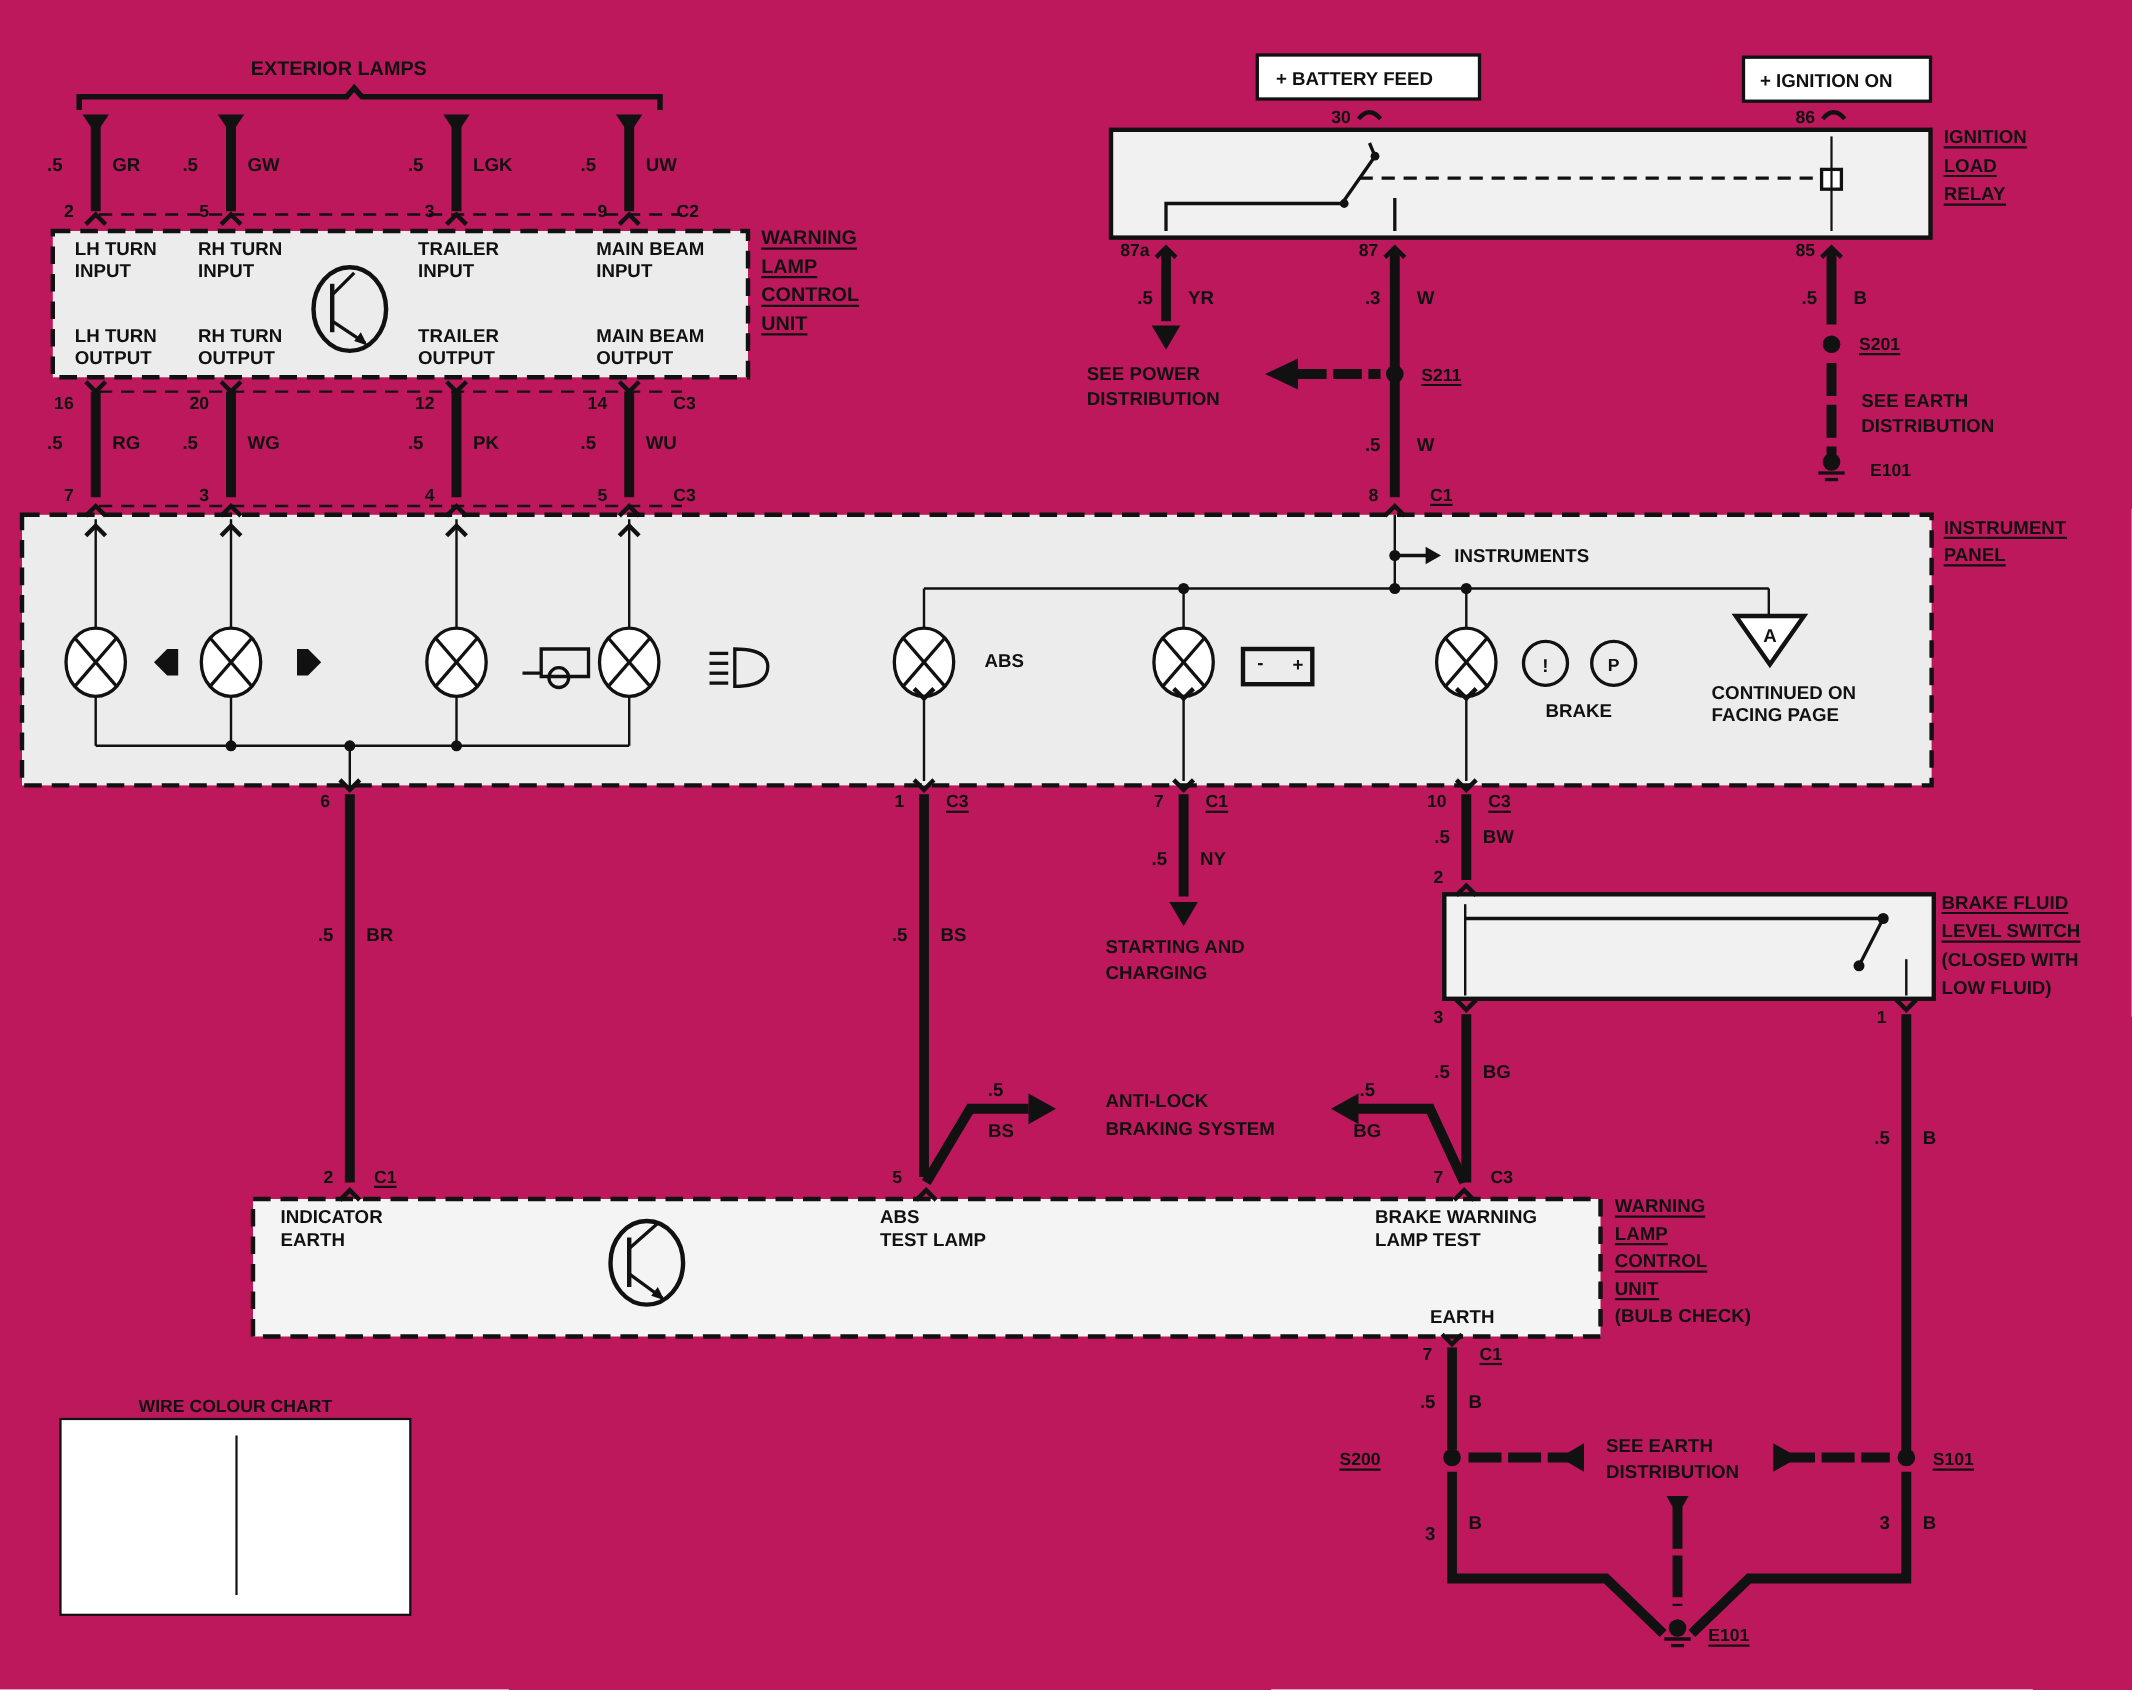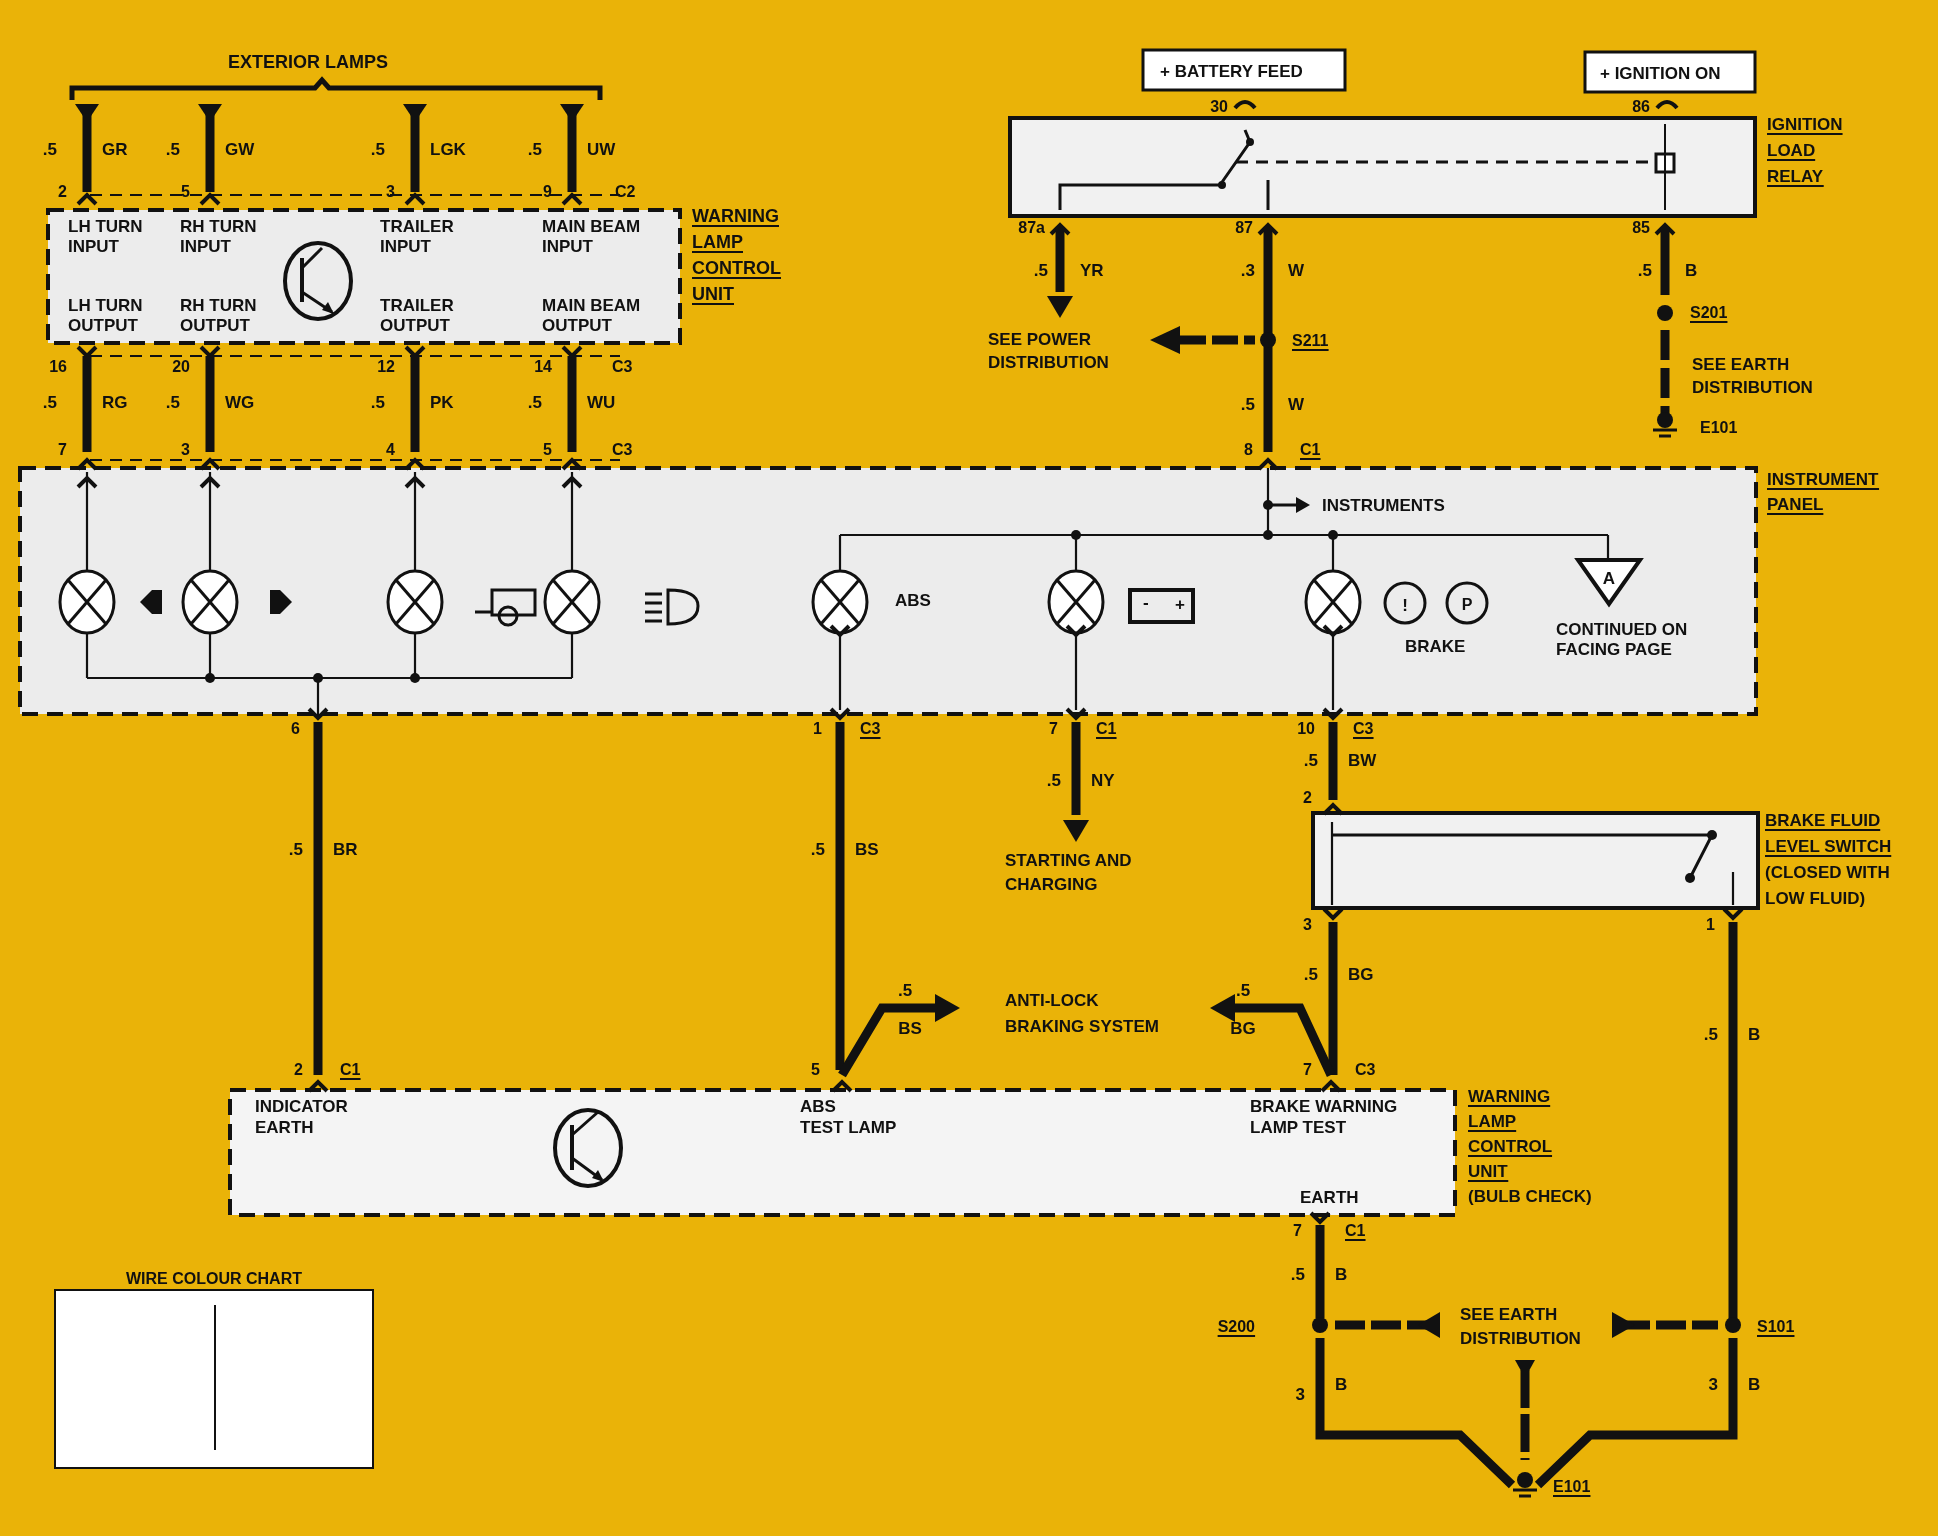--- a/index.html
+++ b/index.html
@@ -1,16 +1,16 @@
 <!DOCTYPE html>
 <html><head>
 <meta charset="utf-8">
 <style>
   html,body{margin:0;padding:0;background:#ffffff;}
-  #stage{position:relative;width:1938px;height:1536px;overflow:hidden;background:#eab308;}
+  #stage{position:relative;width:1938px;height:1536px;overflow:hidden;background:#be185d;}
   svg{position:absolute;left:0;top:0;}
   text{font-family:"Liberation Sans",sans-serif;fill:#111;font-weight:bold;}
   .lbl{font-size:17px;}
   .sm{font-size:16px;}
   .box-lbl{font-size:18px;font-weight:bold;}
   .wire{stroke:#111;stroke-width:9;fill:none;}
   .thin{stroke:#111;stroke-width:2.2;fill:none;}
   .dash{stroke:#111;stroke-width:4;fill:none;stroke-dasharray:16 9;}
   .shade{fill:#ececec;}
   .solidbox{stroke:#111;stroke-width:4;fill:#f1f1f1;}

